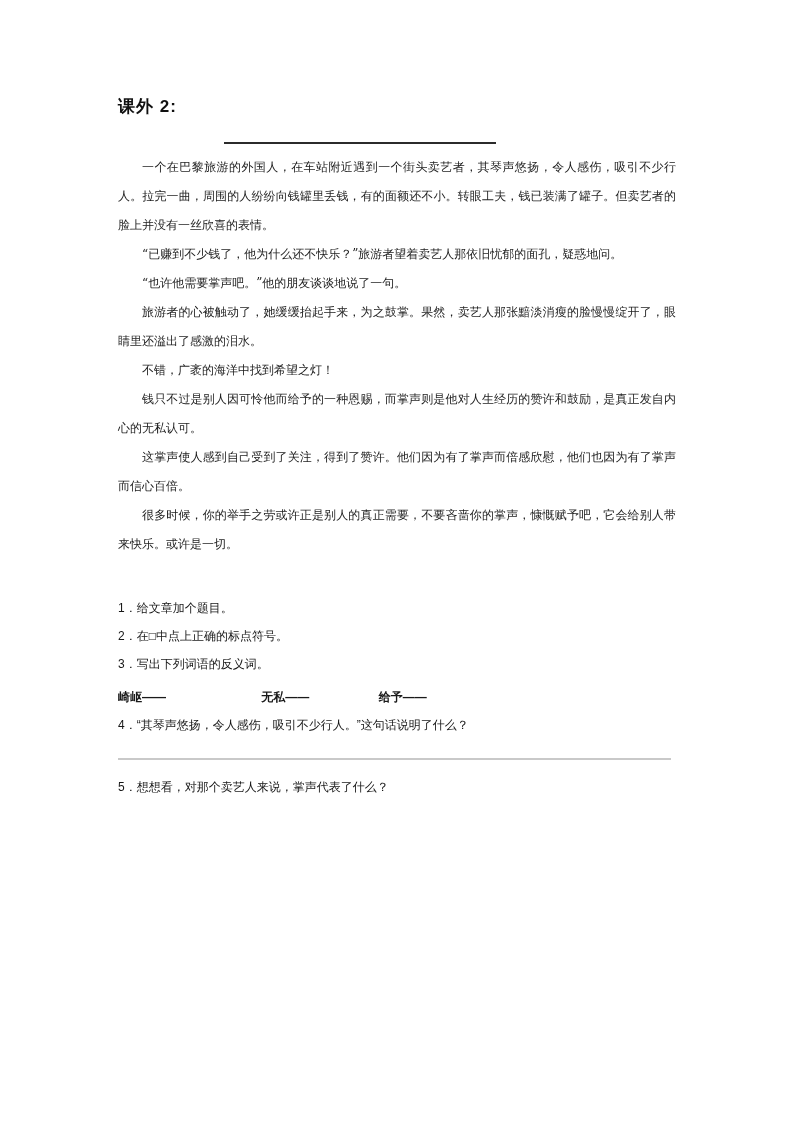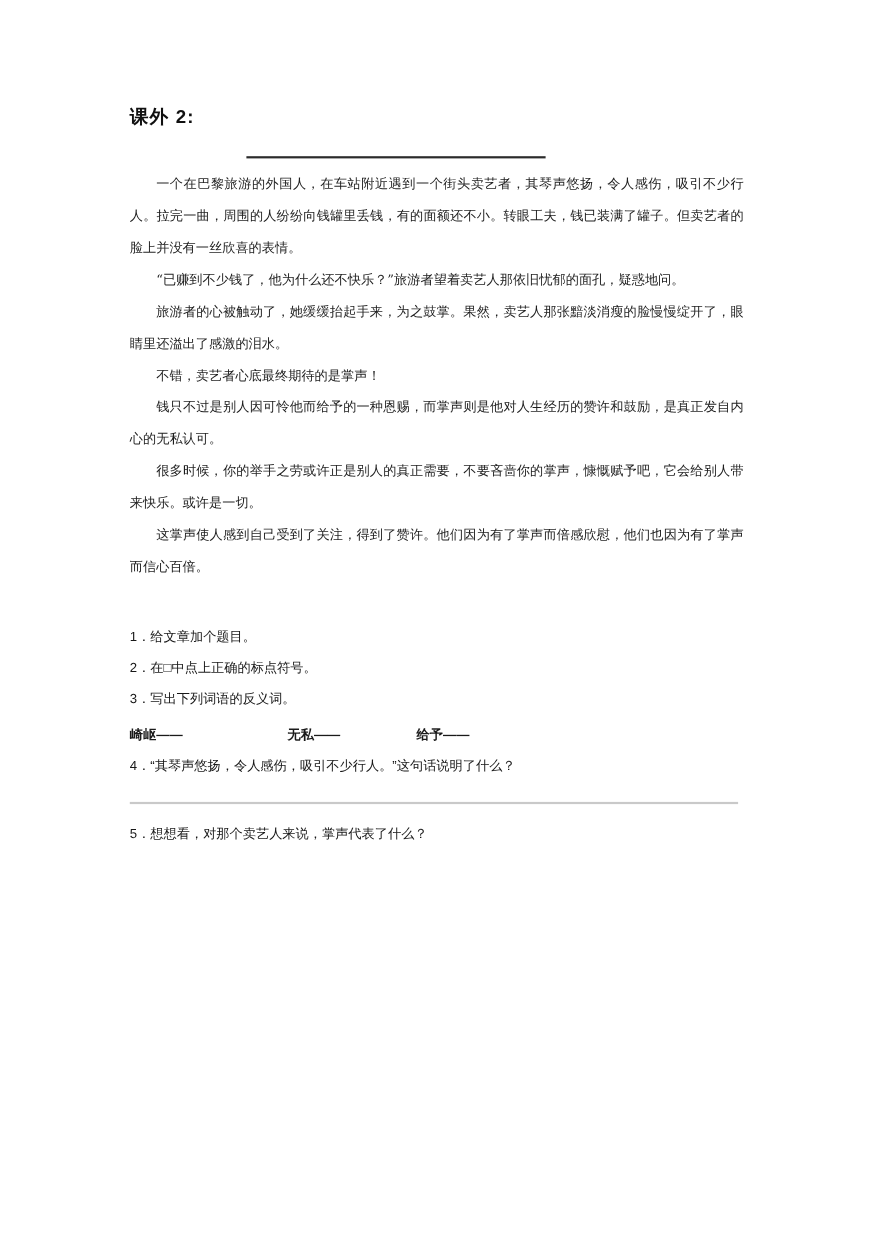--- a/index.html
+++ b/index.html
@@ -68,25 +68,26 @@
 <div class="page">
   <div class="content">
 
     <h2 class="heading">课外 2:</h2>
 
     <div class="title-line"></div>
 
     <div class="article">
       <p>一个在巴黎旅游的外国人，在车站附近遇到一个街头卖艺者，其琴声悠扬，令人感伤，吸引不少行人。拉完一曲，周围的人纷纷向钱罐里丢钱，有的面额还不小。转眼工夫，钱已装满了罐子。但卖艺者的脸上并没有一丝欣喜的表情。</p>
       <p>“已赚到不少钱了，他为什么还不快乐？”旅游者望着卖艺人那依旧忧郁的面孔，疑惑地问。</p>
+      <p>“也许他需要掌声吧。”他的朋友谈谈地说了一句。</p>
       <p>旅游者的心被触动了，她缓缓抬起手来，为之鼓掌。果然，卖艺人那张黯淡消瘦的脸慢慢绽开了，眼睛里还溢出了感激的泪水。</p>
-      <p>不错，卖艺者心底最终期待的是掌声！</p>
+      <p>不错，广袤的海洋中找到希望之灯！</p>
       <p>钱只不过是别人因可怜他而给予的一种恩赐，而掌声则是他对人生经历的赞许和鼓励，是真正发自内心的无私认可。</p>
+      <p>这掌声使人感到自己受到了关注，得到了赞许。他们因为有了掌声而倍感欣慰，他们也因为有了掌声而信心百倍。</p>
       <p>很多时候，你的举手之劳或许正是别人的真正需要，不要吝啬你的掌声，慷慨赋予吧，它会给别人带来快乐。或许是一切。</p>
-      <p>这掌声使人感到自己受到了关注，得到了赞许。他们因为有了掌声而倍感欣慰，他们也因为有了掌声而信心百倍。</p>
     </div>
 
     <div class="questions">
       <p class="q">1．给文章加个题目。</p>
       <p class="q">2．在□中点上正确的标点符号。</p>
       <p class="q">3．写出下列词语的反义词。</p>
 
       <div class="antonym-row">
         <span class="ant-1">崎岖——</span>
         <span class="ant-2">无私——</span>

